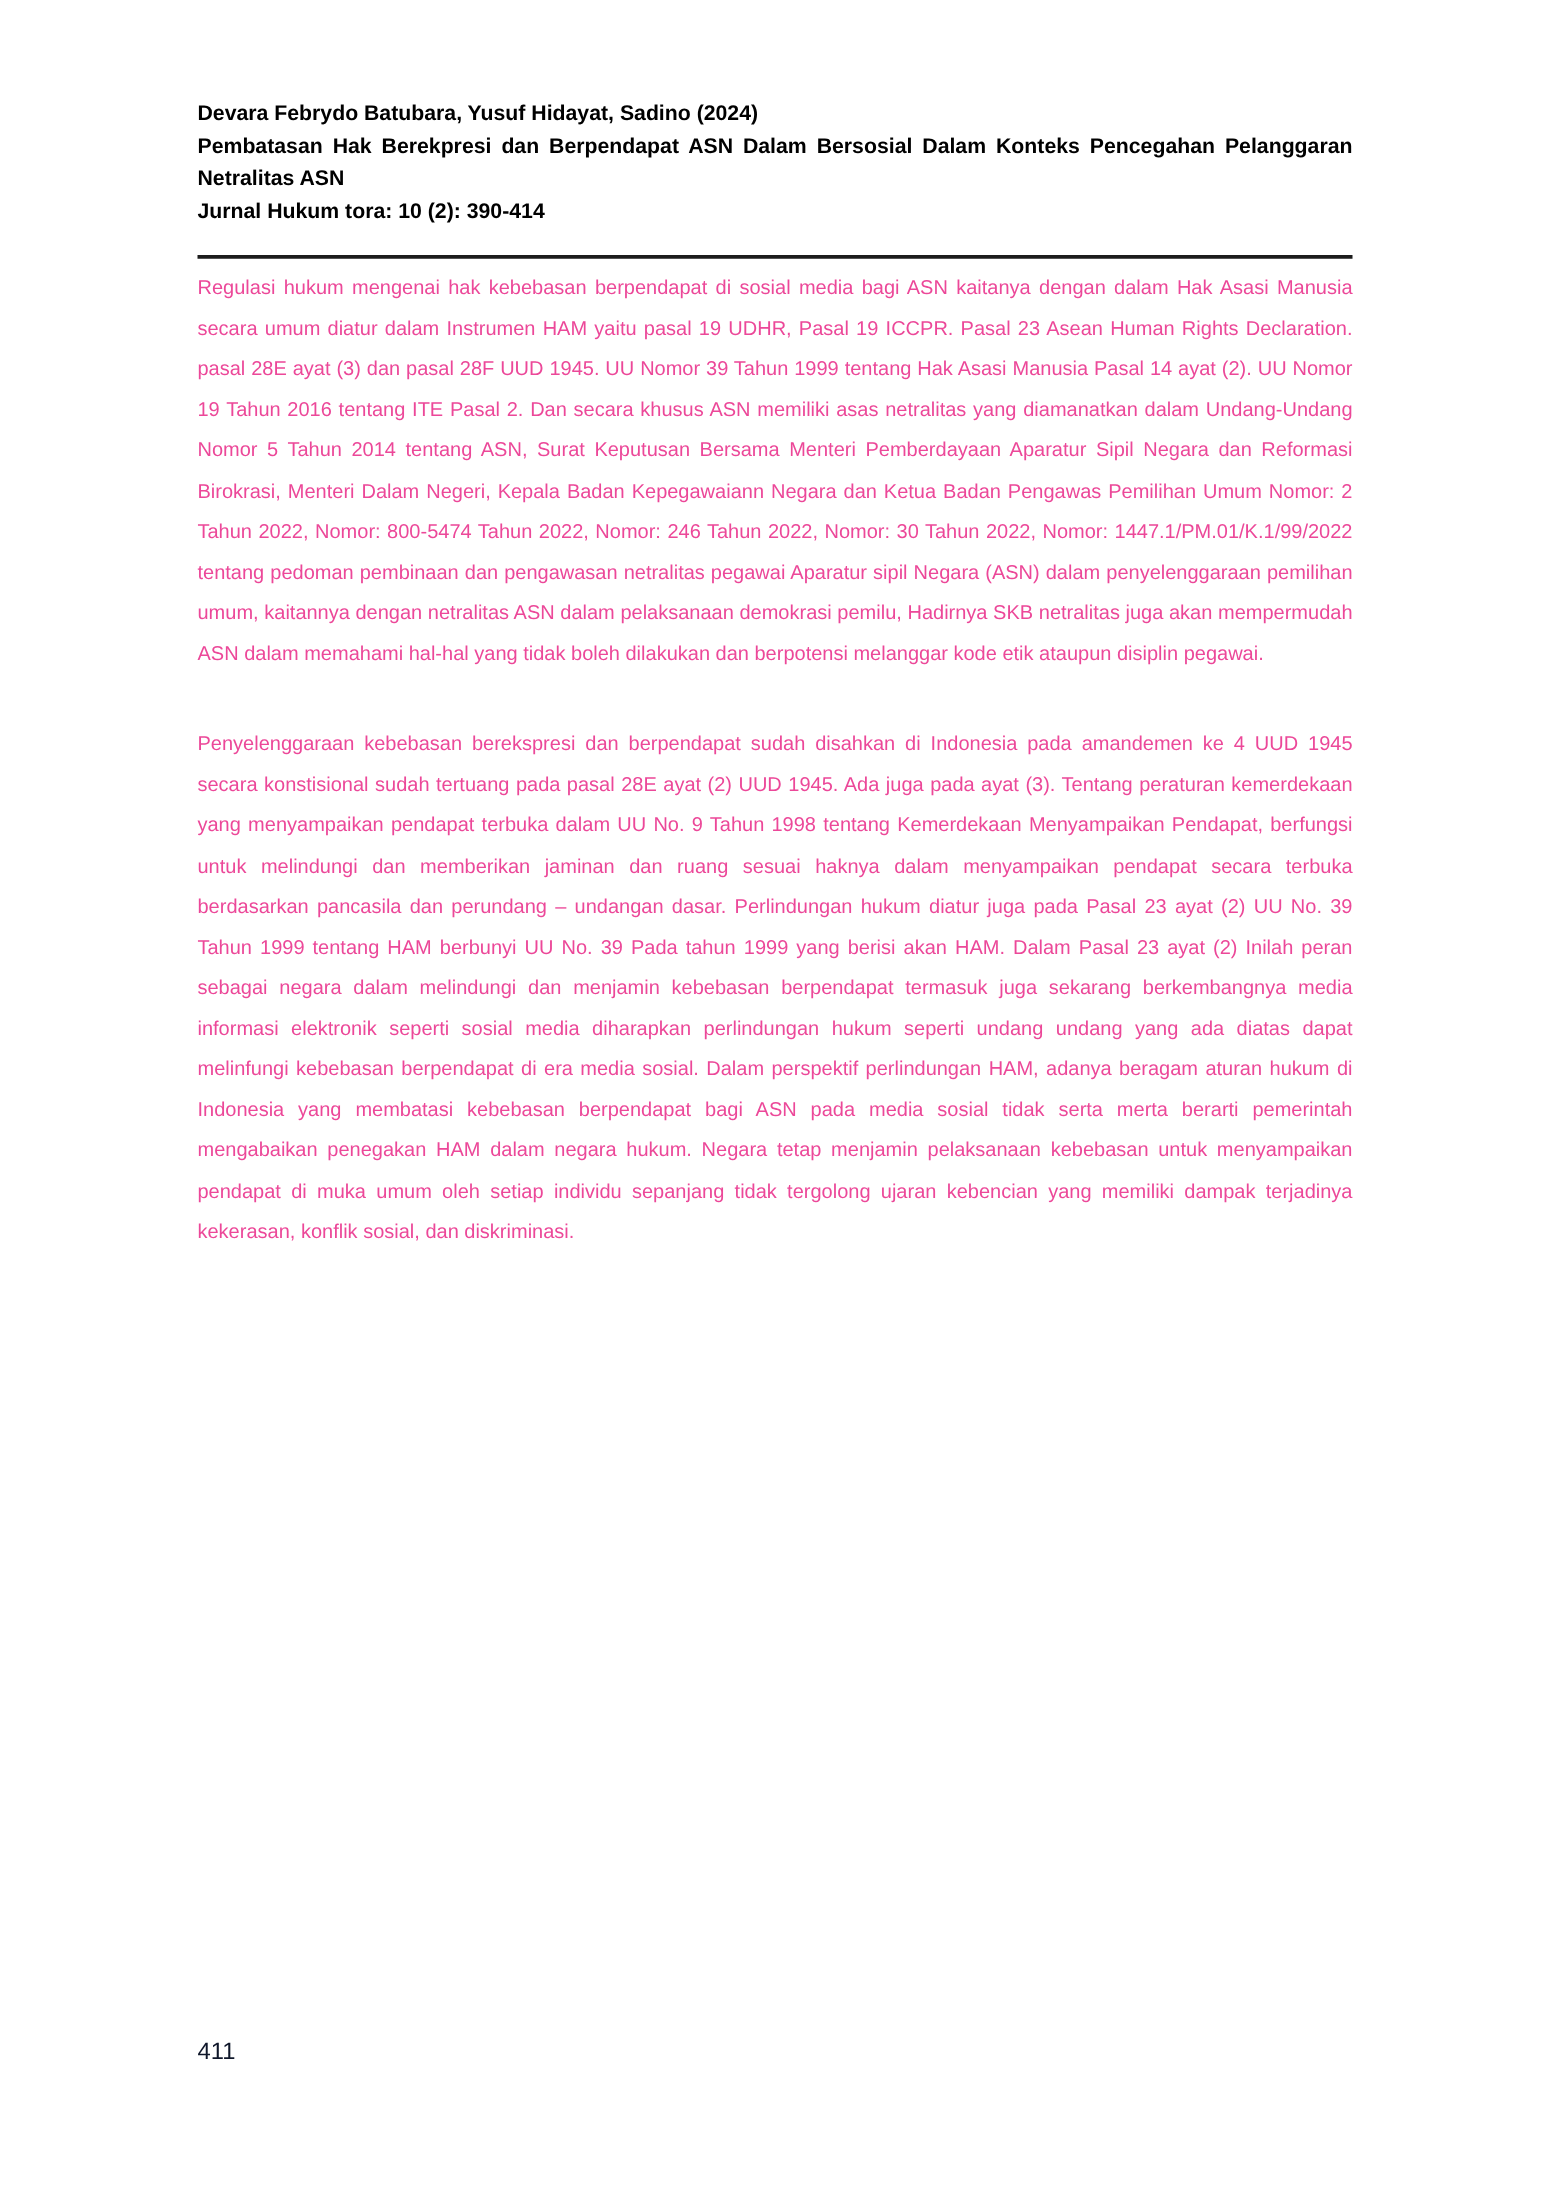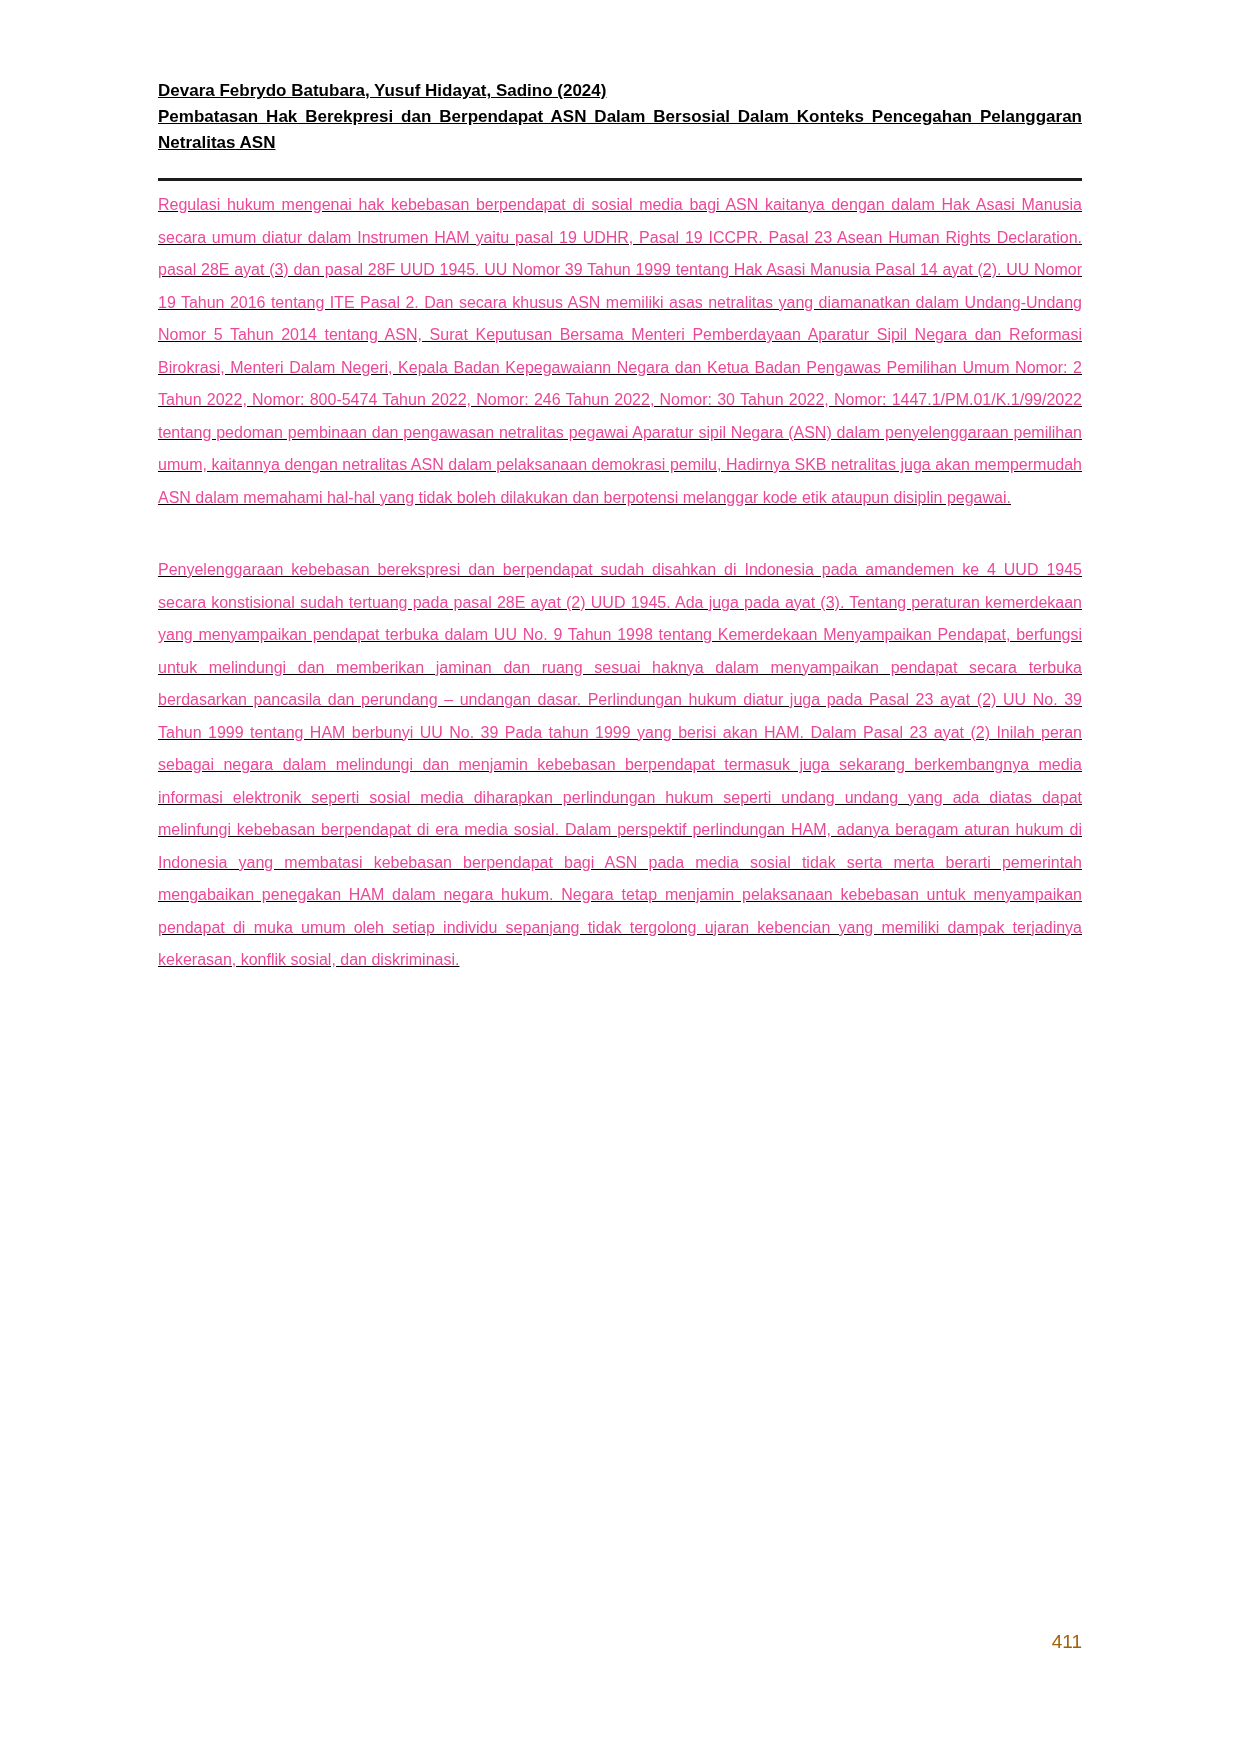--- a/index.html
+++ b/index.html
@@ -11,21 +11,20 @@
     position: relative;
     width: 1240px;
     height: 1754px;
     margin: 0 auto;
     background: #ffffff;
     box-sizing: border-box;
     padding: 78px 158px 0 158px;
     font-family: "Liberation Sans", sans-serif;
     color: #000000;
     overflow: hidden;
-    text-decoration: underline;
   }
   .doc-header p {
     margin: 0;
     font-size: 17px;
     font-weight: bold;
     line-height: 26px;
     color: #000000;
   }
   .doc-header .justify {
     text-align: justify;
@@ -51,34 +50,35 @@
     color: #ec4899;
   }
   .body-para + .body-para {
     margin-top: 40px;
   }
   .footer {
     position: absolute;
     top: 1630px;
     left: 158px;
     width: 924px;
-    text-align: right;
+    text-align: left;
     font-size: 19px;
     line-height: 24px;
-    color: #a16207;
+    color: #0f172a;
   }
 </style>
 </head>
 <body>
 
 <div class="page">
 
   <header class="doc-header">
     <p>Devara Febrydo Batubara, Yusuf Hidayat, Sadino (2024)</p>
     <p class="justify">Pembatasan Hak Berekpresi dan Berpendapat ASN Dalam Bersosial Dalam Konteks Pencegahan Pelanggaran Netralitas ASN</p>
+    <p>Jurnal Hukum tora: 10 (2): 390-414</p>
   </header>
 
   <hr class="rule">
 
 
   <p class="body-para">Regulasi hukum mengenai hak kebebasan berpendapat di sosial media bagi ASN kaitanya dengan dalam Hak Asasi Manusia secara umum diatur dalam Instrumen HAM yaitu pasal 19 UDHR, Pasal 19 ICCPR. Pasal 23 Asean Human Rights Declaration. pasal 28E ayat (3) dan pasal 28F UUD 1945. UU Nomor 39 Tahun 1999 tentang Hak Asasi Manusia Pasal 14 ayat (2). UU Nomor 19 Tahun 2016 tentang ITE Pasal 2. Dan secara khusus ASN memiliki asas netralitas yang diamanatkan dalam Undang-Undang Nomor 5 Tahun 2014 tentang ASN, Surat Keputusan Bersama Menteri Pemberdayaan Aparatur Sipil Negara dan Reformasi Birokrasi, Menteri Dalam Negeri, Kepala Badan Kepegawaiann Negara dan Ketua Badan Pengawas Pemilihan Umum Nomor: 2 Tahun 2022, Nomor: 800-5474 Tahun 2022, Nomor: 246 Tahun 2022, Nomor: 30 Tahun 2022, Nomor: 1447.1/PM.01/K.1/99/2022 tentang pedoman pembinaan dan pengawasan netralitas pegawai Aparatur sipil Negara (ASN) dalam penyelenggaraan pemilihan umum, kaitannya dengan netralitas ASN dalam pelaksanaan demokrasi pemilu, Hadirnya SKB netralitas juga akan mempermudah ASN dalam memahami hal-hal yang tidak boleh dilakukan dan berpotensi melanggar kode etik ataupun disiplin pegawai.</p>
 
   <p class="body-para">Penyelenggaraan kebebasan berekspresi dan berpendapat sudah disahkan di Indonesia pada amandemen ke 4 UUD 1945 secara konstisional sudah tertuang pada pasal 28E ayat (2) UUD 1945. Ada juga pada ayat (3). Tentang peraturan kemerdekaan yang menyampaikan pendapat terbuka dalam UU No. 9 Tahun 1998 tentang Kemerdekaan Menyampaikan Pendapat, berfungsi untuk melindungi dan memberikan jaminan dan ruang sesuai haknya dalam menyampaikan pendapat secara terbuka berdasarkan pancasila dan perundang – undangan dasar. Perlindungan hukum diatur juga pada Pasal 23 ayat (2) UU No. 39 Tahun 1999 tentang HAM berbunyi UU No. 39 Pada tahun 1999 yang berisi akan HAM. Dalam Pasal 23 ayat (2) Inilah peran sebagai negara dalam melindungi dan menjamin kebebasan berpendapat termasuk juga sekarang berkembangnya media informasi elektronik seperti sosial media diharapkan perlindungan hukum seperti undang undang yang ada diatas dapat melinfungi kebebasan berpendapat di era media sosial. Dalam perspektif perlindungan HAM, adanya beragam aturan hukum di Indonesia yang membatasi kebebasan berpendapat bagi ASN pada media sosial tidak serta merta berarti pemerintah mengabaikan penegakan HAM dalam negara hukum. Negara tetap menjamin pelaksanaan kebebasan untuk menyampaikan pendapat di muka umum oleh setiap individu sepanjang tidak tergolong ujaran kebencian yang memiliki dampak terjadinya kekerasan, konflik sosial, dan diskriminasi.</p>
 
   <div class="footer">

